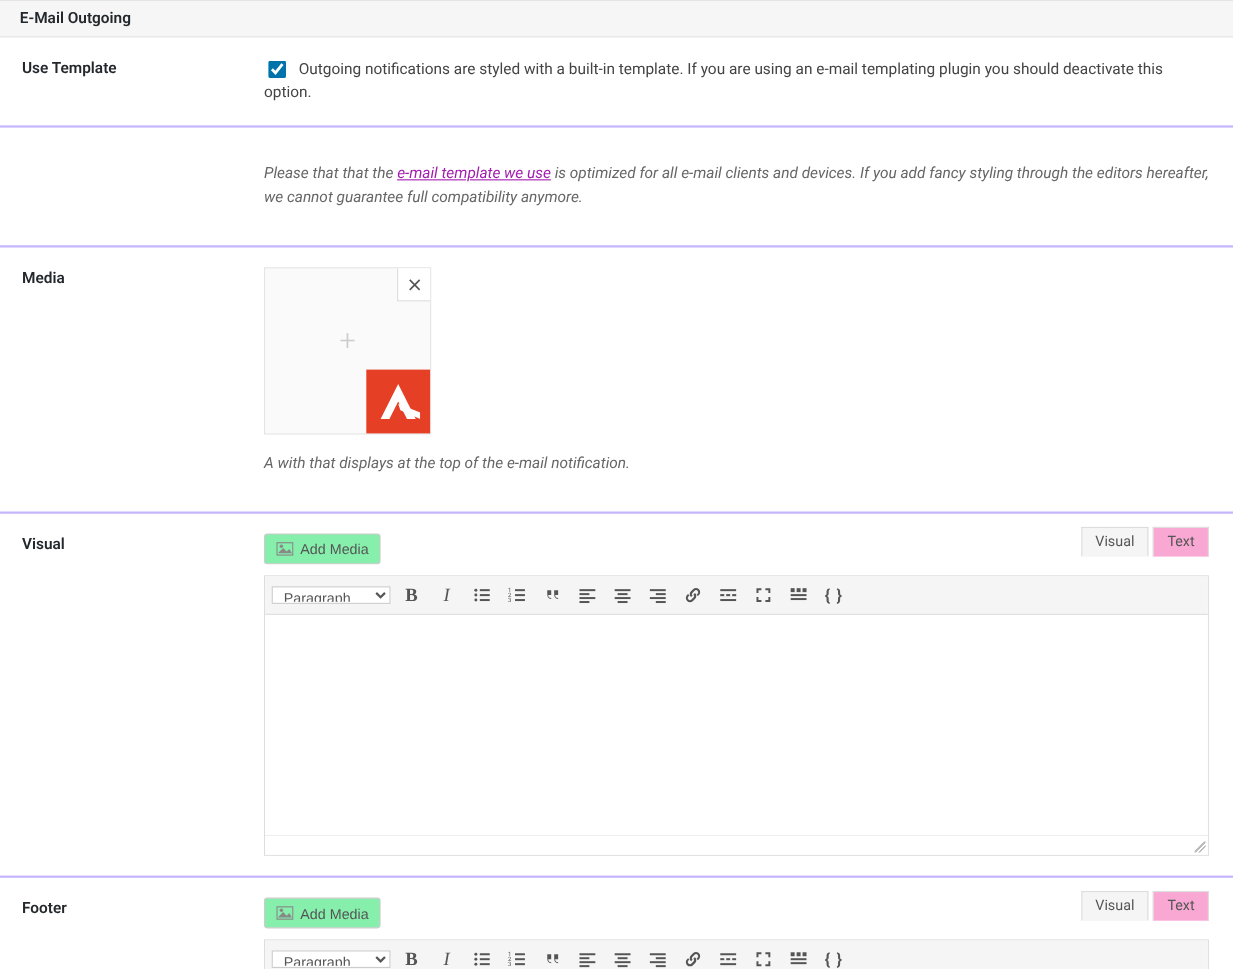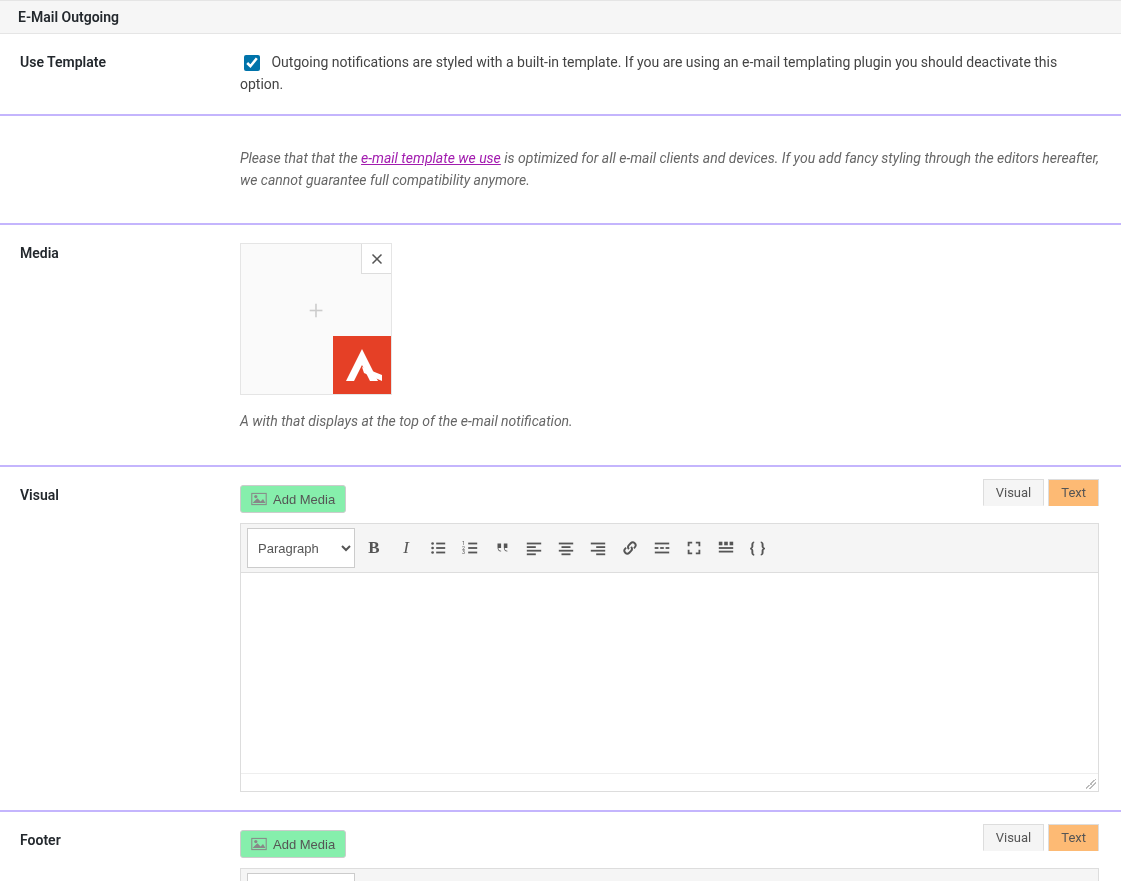--- a/index.html
+++ b/index.html
@@ -87,36 +87,36 @@
     border:1px solid #ccc;
     border-radius:3px;
     padding:5px 10px;
     font-size:13px;
     color:#555;
     cursor:pointer;
   }
   .editor-wrap { margin-top:10px; border:1px solid #ddd; }
   .editor-tab {
     border:1px solid #ddd;
-    background:#fdba74;
+    background:#f9a8d4;
     font-size:13px;
     padding:5px 12px;
     color:#555;
     cursor:pointer;
     border-bottom:none;
   }
   .editor-tab.active { background:#f5f5f5; color:#555; border-bottom:1px solid #f5f5f5;}
   .toolbar {
     background:#f5f5f5;
     border-bottom:1px solid #ddd;
     padding:4px 6px;
     display:flex; align-items:center; gap:6px;
   }
   .format-select {
-    height:40px;
+    height:16px;
     font-size:13px;
     padding:1px 6px;
     border:1px solid #ccc;
     background:#fff;
     color:#555;
     width:108px;
   }
   .tb-btn {
     width:26px; height:26px;
     display:flex; align-items:center; justify-content:center;

